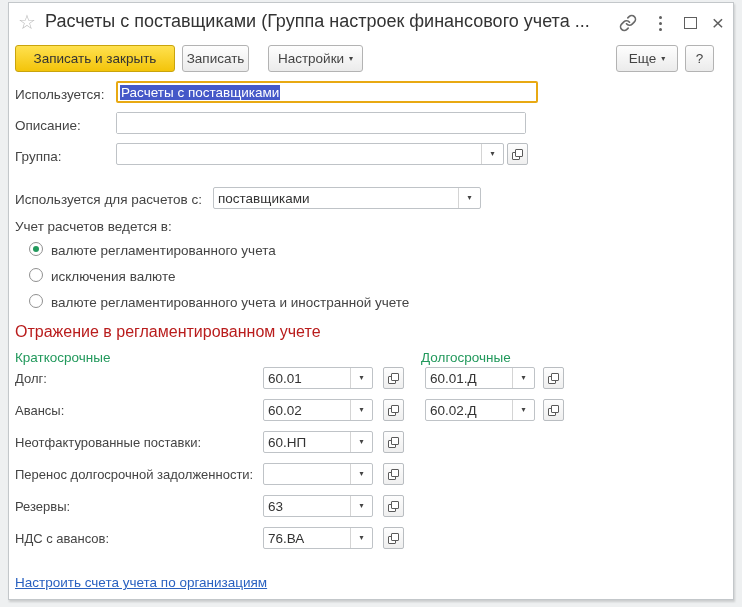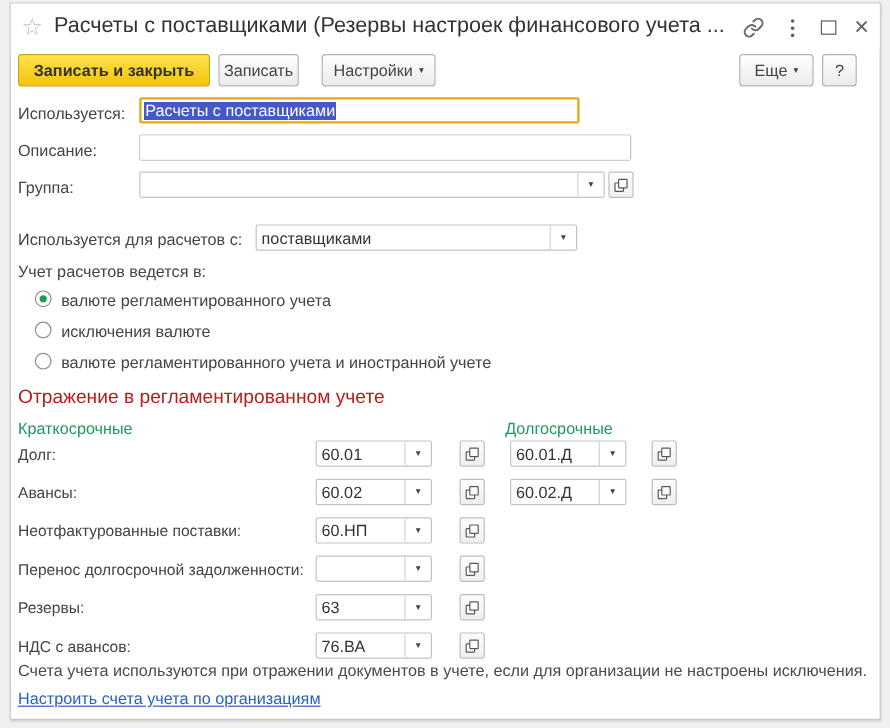--- a/index.html
+++ b/index.html
@@ -19,36 +19,36 @@
   .ic-close{left:698px;font-size:21px;color:#5f5f5f;line-height:20px;}
   .kebab{display:flex;flex-direction:column;gap:3px;}
   .kebab i{width:3px;height:3px;border-radius:50%;background:#5f5f5f;}
   .maxbox{width:11px;height:10px;border:1.5px solid #5f5f5f;background:#fff;}
   
   .btn{position:absolute;top:42px;height:27px;border:1px solid #b3b3b3;border-radius:3px;
     background:linear-gradient(#fefefe,#ebebeb);font-size:13.5px;color:#444;
     font-family:"Liberation Sans",sans-serif;box-sizing:border-box;cursor:pointer;
     display:flex;align-items:center;justify-content:center;gap:5px;padding:0 8px;}
   .btn.primary{background:linear-gradient(#ffe14f,#f3c40a);border-color:#c9a40d;
-    font-weight:bold;color:#333;}
+    font-weight:normal;color:#333;}
   .b-saveclose{left:6px;width:160px;}
   .b-save{left:173px;width:67px;}
   .b-settings{left:259px;width:95px;}
   .b-more{left:607px;width:62px;}
   .b-help{left:676px;width:29px;padding:0;}
   .caret{font-size:8px;color:#444;line-height:8px;}
   
   .lbl{position:absolute;left:6px;font-size:13.5px;color:#444;white-space:nowrap;}
   .fld{position:absolute;height:22px;border:1px solid #bfc3c7;border-radius:2px;
     background:#fff;box-sizing:border-box;font-size:13.5px;color:#333;}
   .fld .val{position:absolute;left:4px;top:3px;white-space:nowrap;}
   .caretbox{position:absolute;right:0;top:0;bottom:0;width:21px;border-left:1px solid #d4d4d4;
     display:flex;align-items:center;justify-content:center;cursor:pointer;}
   .l-name{top:84px}.l-desc{top:115px}.l-group{top:146px}.l-used{top:189px}
-  .fld-name{left:107px;top:78px;width:367px;border:2px solid #e8a913;text-align:center;}
+  .fld-name{left:107px;top:78px;width:422px;border:2px solid #e8a913;text-align:center;}
   .fld-name .sel{position:absolute;left:2px;top:2px;background:#4558c8;color:#fff;
     padding:0 1px;white-space:nowrap;}
   .fld-desc{left:107px;top:109px;width:410px;}
   .fld-desc input{position:absolute;inset:0;border:0;outline:none;width:100%;height:100%;
     font-size:13.5px;font-family:"Liberation Sans",sans-serif;padding:0 4px;box-sizing:border-box;}
   .fld-group{left:107px;top:140px;width:388px;}
   .fld-used{left:204px;top:184px;width:268px;}
   .pick{position:absolute;width:21px;height:22px;border:1px solid #b9bdc1;border-radius:2px;
     background:linear-gradient(#fdfdfd,#efefef);box-sizing:border-box;cursor:pointer;
     display:flex;align-items:center;justify-content:center;}
@@ -64,37 +64,37 @@
   .radio .dot{position:absolute;left:3px;top:3px;width:6px;height:6px;border-radius:50%;
     background:#22995c;}
   .r0{top:239px}.r1{top:265px}.r2{top:291px}
   .rl{position:absolute;left:42px;font-size:13.5px;color:#444;white-space:nowrap;cursor:pointer;}
   .rl0{top:240px}.rl1{top:266px}.rl2{top:292px}
   
   .sec-title{position:absolute;left:6px;top:320px;font-size:16px;color:#b91c1c;white-space:nowrap;}
   .col-hdr{position:absolute;top:347px;font-size:13.5px;color:#22995c;white-space:nowrap;}
   .ch-short{left:6px}.ch-long{left:412px}
   .acc-lbl{position:absolute;left:6px;font-size:13px;color:#444;white-space:nowrap;}
-  .acc-f{width:97px;}
+  .acc-f{width:110px;}
   .c1{left:254px}.pk1{left:374px}.c2{left:416px}.pk2{left:534px}
   .y0{top:364px}.y1{top:396px}.y2{top:428px}.y3{top:460px}.y4{top:492px}.y5{top:524px}
   .t0{top:368px}.t1{top:400px}.t2{top:432px}.t3{top:464px}.t4{top:496px}.t5{top:528px}
   
   .note{position:absolute;left:6px;top:548px;font-size:13.5px;color:#4a4a4a;white-space:nowrap;}
   .flink{position:absolute;left:6px;top:572px;font-size:13.5px;color:#2961c0;
     text-decoration:underline;cursor:pointer;white-space:nowrap;}
 </style>
 </head>
 <body>
 
 <div class="dialog">
 
   <div class="titlebar">
     <span class="star">☆</span>
-    <span class="wtitle">Расчеты с поставщиками (Резервы настроек финансового учета ...</span>
+    <span class="wtitle">Расчеты с поставщиками (Группа настроек финансового учета ...</span>
     <span class="tb-ic ic-link">
       <svg width="18" height="18" viewBox="0 0 24 24" fill="none" stroke="#6a6a6a" stroke-width="2.2" stroke-linecap="round" stroke-linejoin="round">
         <path d="M10 13a5 5 0 0 0 7.54.54l3-3a5 5 0 0 0-7.07-7.07l-1.72 1.71"></path>
         <path d="M14 11a5 5 0 0 0-7.54-.54l-3 3a5 5 0 0 0 7.07 7.07l1.71-1.71"></path>
       </svg>
     </span>
     <span class="tb-ic ic-menu">
       <span class="kebab">
           <i></i>
           <i></i>
@@ -239,16 +239,15 @@
   <div class="fld acc-f c1 y5">
     <span class="val">76.ВА</span>
     <span class="caretbox">
         <span class="caret">▾</span>
       </span>
   </div>
   <span class="pick pk1 y5">
       <span class="pick-ic"></span>
     </span>
 
-  <span class="note">Счета учета используются при отражении документов в учете, если для организации не настроены исключения.</span>
   <span class="flink">Настроить счета учета по организациям</span>
 
 </div>
 
 </body></html>

